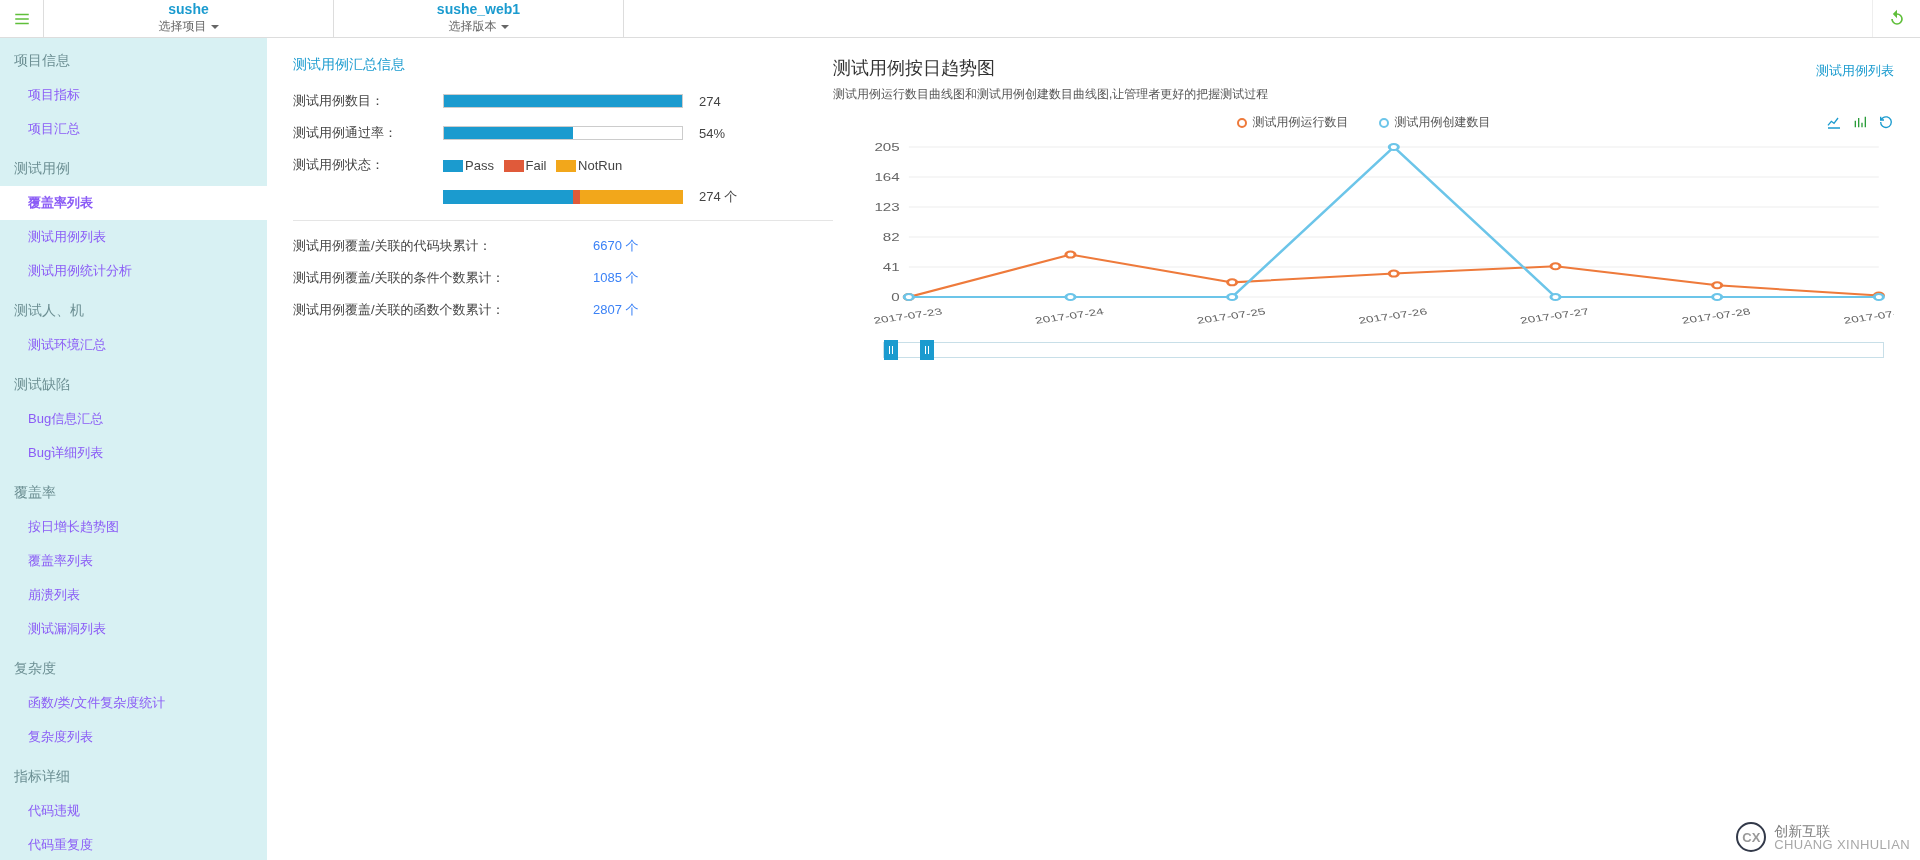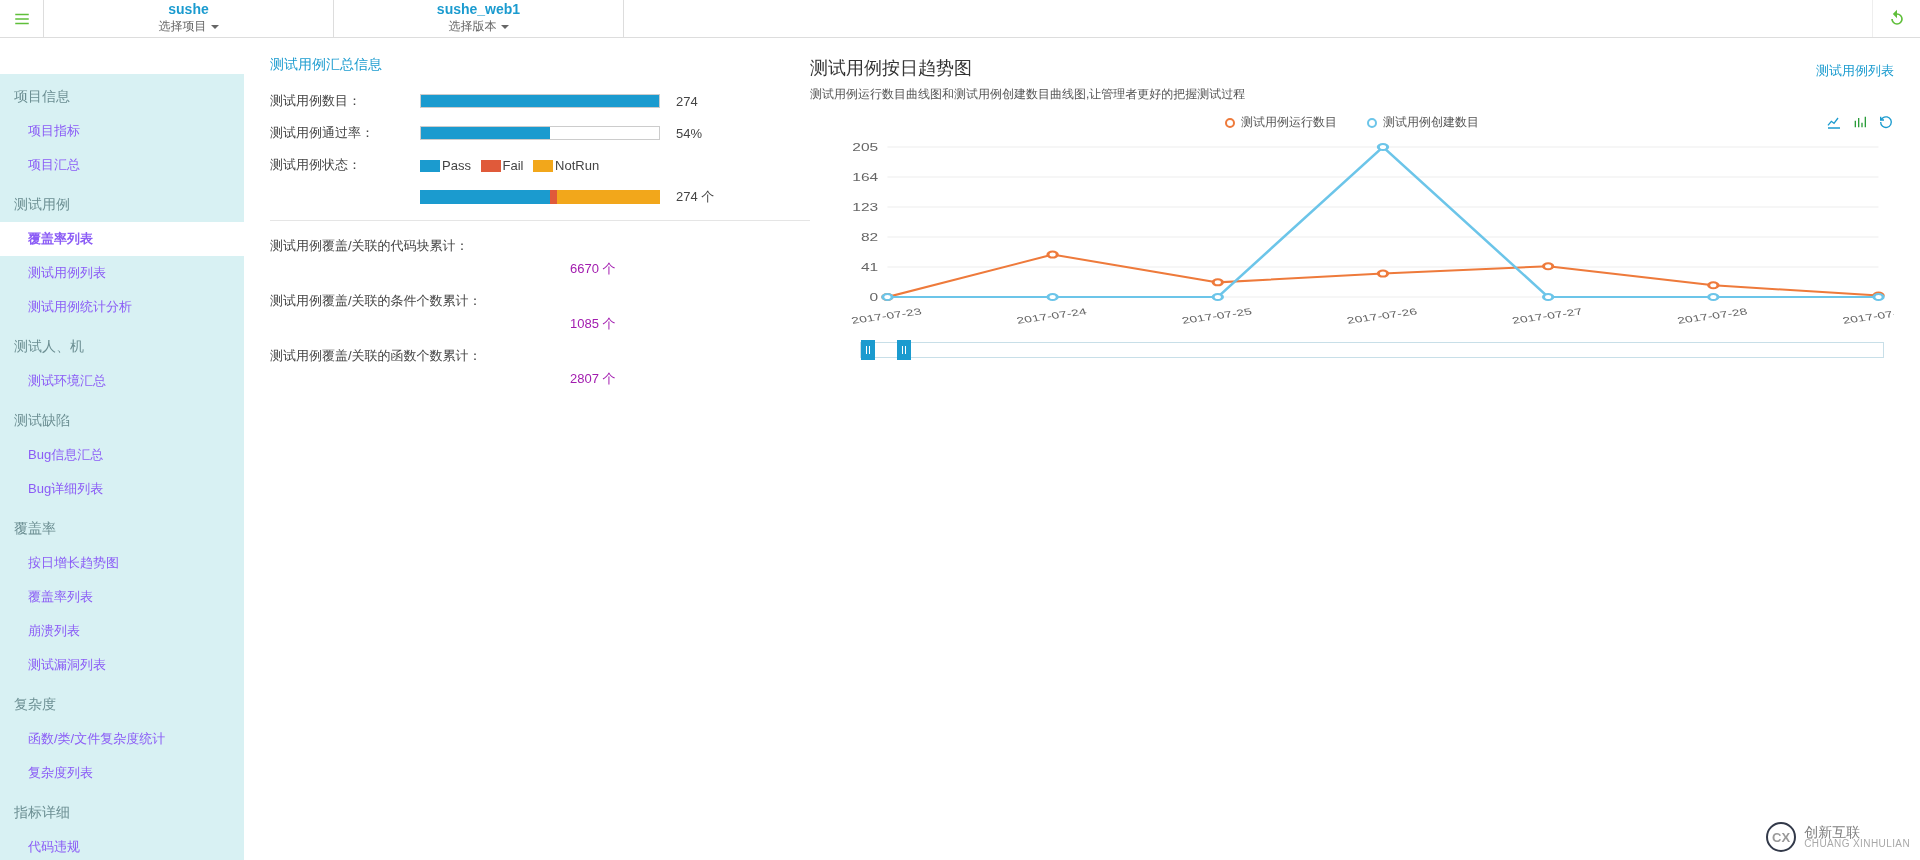--- a/index.html
+++ b/index.html
@@ -13,21 +13,21 @@
   .tab-item { width:290px; border-right:1px solid #ddd; display:flex; flex-direction:column; align-items:center; justify-content:center; cursor:pointer; }
   .tab-item .tab-name { color:#1b9bcf; font-weight:bold; font-size:14px; line-height:1; }
   .tab-item .tab-sub { color:#666; font-size:12px; margin-top:2px; display:flex; align-items:center; gap:2px; }
   .tab-item .tab-sub::after { content:""; display:inline-block; border-top:4px solid #666; border-left:4px solid transparent; border-right:4px solid transparent; margin-left:2px; }
   .topbar-spacer { flex:1; }
   .refresh-btn { width:48px; display:flex; align-items:center; justify-content:center; cursor:pointer; color:#5fbf3a; border-left:1px solid #eee; }
   .refresh-btn svg { width:20px; height:20px; }
 
   
   .layout { flex:1; display:flex; overflow:hidden; }
-  .sidebar { width:244px; background:#d8f1f3; overflow-y:auto; padding-bottom:20px;margin-top:36px; }
+  .sidebar { width:267px; background:#d8f1f3; overflow-y:auto; padding-bottom:20px; }
   .side-group { padding:14px 14px 8px 14px; color:#6b8e92; font-size:14px; }
   .side-item { padding:8px 14px 8px 28px; color:#8b5cf6; font-size:13px; cursor:pointer; }
   .side-item.active { background:#fff; font-weight:bold; border-left:0; position:relative; }
   .side-item.active::before { content:""; position:absolute; left:0; top:0; bottom:0; width:4px; background:#fff; }
 
   .content { flex:1; overflow:auto; padding:18px 26px; }
   .content-grid { display:flex; align-items:flex-start; }
   .left-col { width:540px; flex:0 0 540px; }
   .right-col { flex:1; min-width:600px; }
 
@@ -42,21 +42,21 @@
   .legend-row .legend-text { margin-right:6px; vertical-align:middle; }
   .stacked { display:flex; height:14px; width:240px; }
   .sw-pass { background:#1b9bcf; }
   .sw-fail { background:#e05a3a; }
   .sw-notrun { background:#f2a71b; }
 
   .divider { height:1px; background:#e5e5e5; margin:10px 0 16px 0; }
 
   .kvrow { display:flex; margin-bottom:14px; font-size:13px; }
   .kvrow .klabel { width:300px; flex:0 0 300px; color:#444; }
-  .kvrow .kval { color:#a21caf;margin-top:23px; }
+  .kvrow .kval { color:#3b82f6; }
 
   
   .chart-header { display:flex; align-items:flex-end; justify-content:space-between; }
   .chart-title { font-size:18px; color:#333; }
   .list-link { color:#1b9bcf; font-size:13px; cursor:pointer; }
   .chart-sub { font-size:12px; color:#555; margin-top:6px; margin-bottom:11px; }
   .chart-legend { display:flex; justify-content:center; gap:30px; font-size:12px; color:#555; margin-bottom:6px; }
   .chart-legend .leg { display:flex; align-items:center; gap:6px; }
   .leg-marker { width:10px; height:10px; border:2px solid; border-radius:50%; background:#fff; display:inline-block; }
   .leg-orange { border-color:#ee7a3b; }
@@ -66,21 +66,21 @@
   .chart-wrap { position:relative; }
   .chart-svg { width:100%; height:190px; }
   .slider-track { height:16px; border:1px solid #c8dfe8; background:#fff; margin:12px 10px 0 50px; position:relative; display:flex; align-items:center; }
   .slider-handle { width:14px; height:20px; background:#1b9bcf; display:flex; align-items:center; justify-content:center; cursor:pointer; }
   .slider-handle span { width:1px; height:8px; background:#fff; margin:0 1px; display:inline-block; }
 
   .watermark { position:fixed; right:10px; bottom:8px; display:flex; align-items:center; gap:8px; color:#888; font-size:13px; opacity:.85; pointer-events:none; }
   .watermark .circle { width:30px; height:30px; border:2px solid #0f172a; border-radius:50%; display:flex; align-items:center; justify-content:center; font-weight:bold; color:#888; }
   .watermark .col { display:flex; flex-direction:column; line-height:1; }
   .watermark .col .cn { font-size:14px; color:#666; }
-  .watermark .col .en { font-size:10px; letter-spacing:0.4px; color:#999; }
+  .watermark .col .en { font-size:13px; letter-spacing:0.4px; color:#999; }
 </style>
 </head>
 <body>
 
 <div class="topbar">
   <div class="menu-toggle">
     <svg viewBox="0 0 24 24">
         <path fill="none" stroke="currentColor" stroke-width="2" d="M3 6h18M3 12h18M3 18h18"></path>
       </svg>
   </div>

